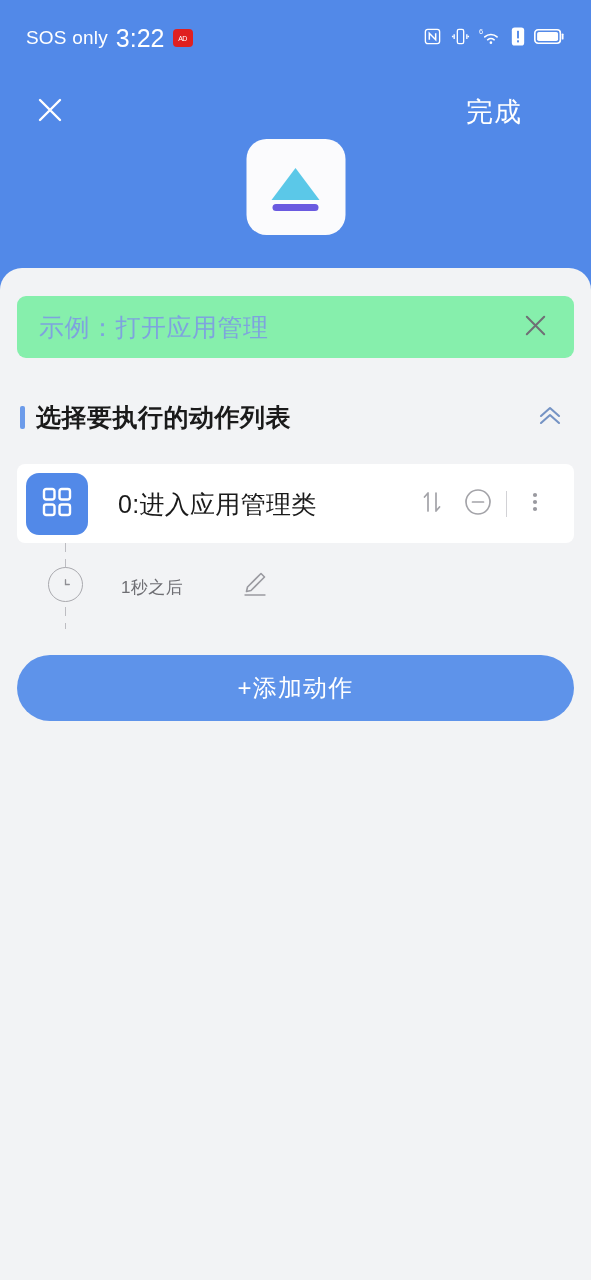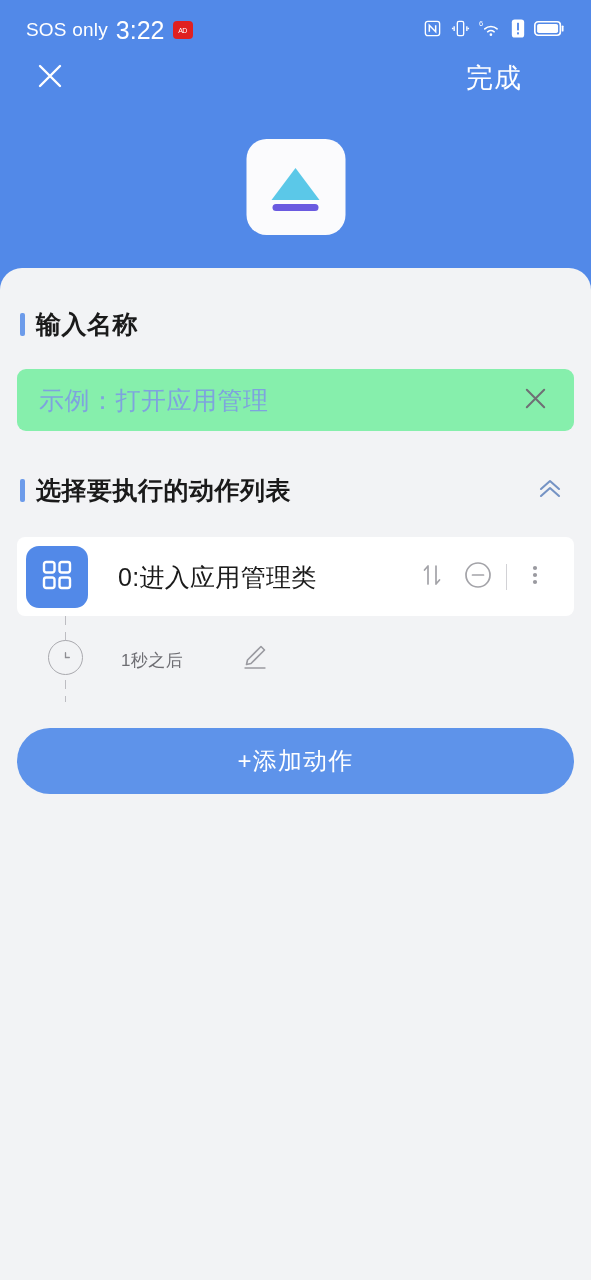--- a/index.html
+++ b/index.html
@@ -12,39 +12,39 @@
   #app { position:relative; width:591px; height:1280px; background:#F2F3F5; }
 
   
   .header-bg {
     position:absolute; top:0; left:0; width:591px; height:300px;
     background:#5289E8;
   }
 
   
   .statusbar {
-    position:absolute; top:0; left:0; width:591px; height:60px;
+    position:absolute; top:8px; left:0; width:591px; height:60px;
     display:flex; align-items:center; justify-content:space-between;
     padding:0 26px; color:#fff;
   }
   .sb-left { display:flex; align-items:center; gap:8px; }
   .sb-carrier { font-size:19px; letter-spacing:.2px; }
   .sb-time { font-size:25px; font-weight:500; }
   .sb-badge {
     width:20px; height:18px; border-radius:4px; background:#E02020;
     display:flex; align-items:center; justify-content:center;
     font-size:7px; color:#fff; letter-spacing:-.5px; overflow:hidden;
   }
   .sb-right { display:flex; align-items:center; gap:9px; }
   .sb-ico { display:block; }
 
   
   .navbar {
-    position:absolute; top:56px; left:0; width:552px; height:62px;
-    display:flex; align-items:flex-start; justify-content:space-between;
+    position:absolute; top:72px; left:0; width:552px; height:62px;
+    display:flex; align-items:flex-end; justify-content:space-between;
     padding:0 28px;
   }
   .close-btn {
     width:44px; height:44px; display:flex; align-items:center; justify-content:center;
     cursor:pointer;
   }
   .done-btn {
     color:#fff; font-size:27px; font-weight:500; letter-spacing:1px; cursor:pointer;
     padding:4px 2px;
   }
@@ -206,24 +206,20 @@
 
   <div class="app-icon-wrap">
     <svg width="62" height="58" viewBox="0 0 62 58">
       <path d="M31 10 L55 42 L7 42 Z" fill="#5BC8E8"></path>
       <rect x="8" y="46" width="46" height="7" rx="3.5" fill="#6A5AE0"></rect>
     </svg>
   </div>
 
   <div class="sheet">
 
-    <div class="sec-title title-row-1">
-      <span class="sec-bar"></span>
-      <span>输入名称</span>
-    </div>
 
     <div class="name-field">
       <input class="name-input" type="text" placeholder="示例：打开应用管理" style="">
       <span class="clear-x">
         <span>
           <svg width="27" height="27" viewBox="0 0 28 28" fill="none" stroke="#6F6F75" stroke-width="2.1" stroke-linecap="round">
             <path d="M5 5 L23 23 M23 5 L5 23"></path>
           </svg>
         </span>
       </span>

